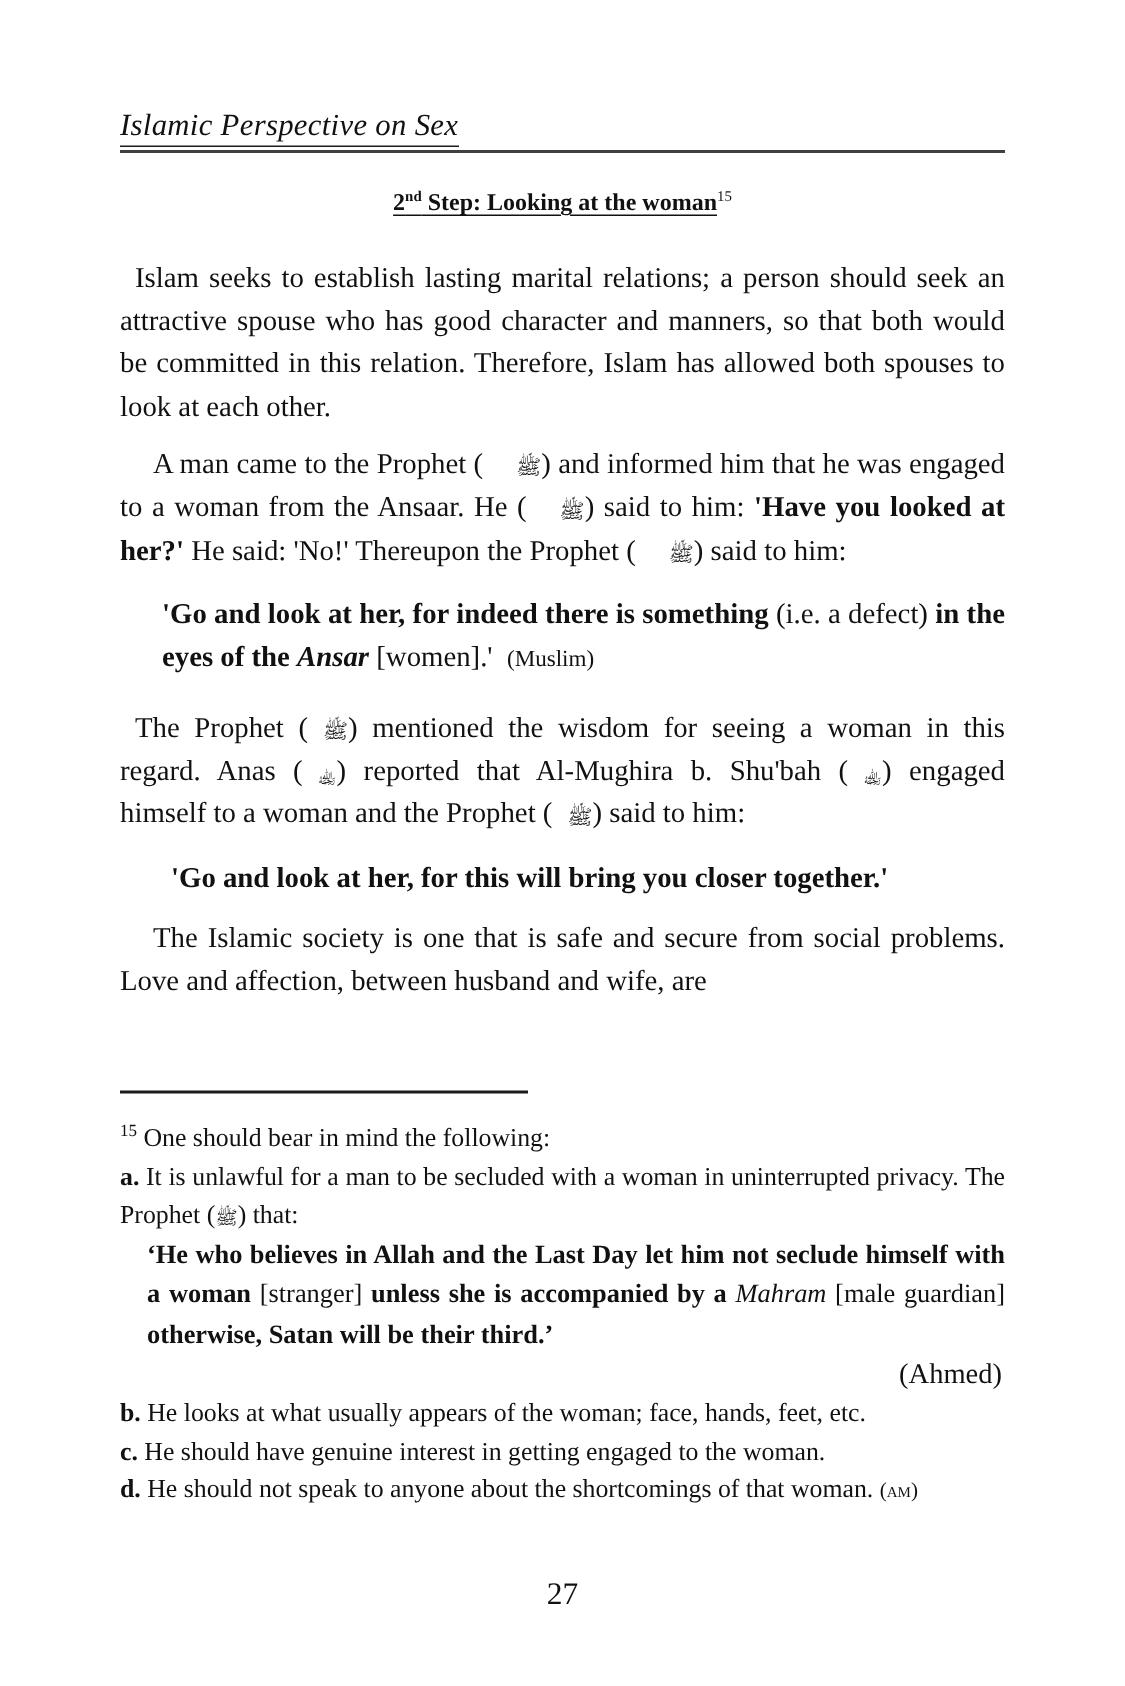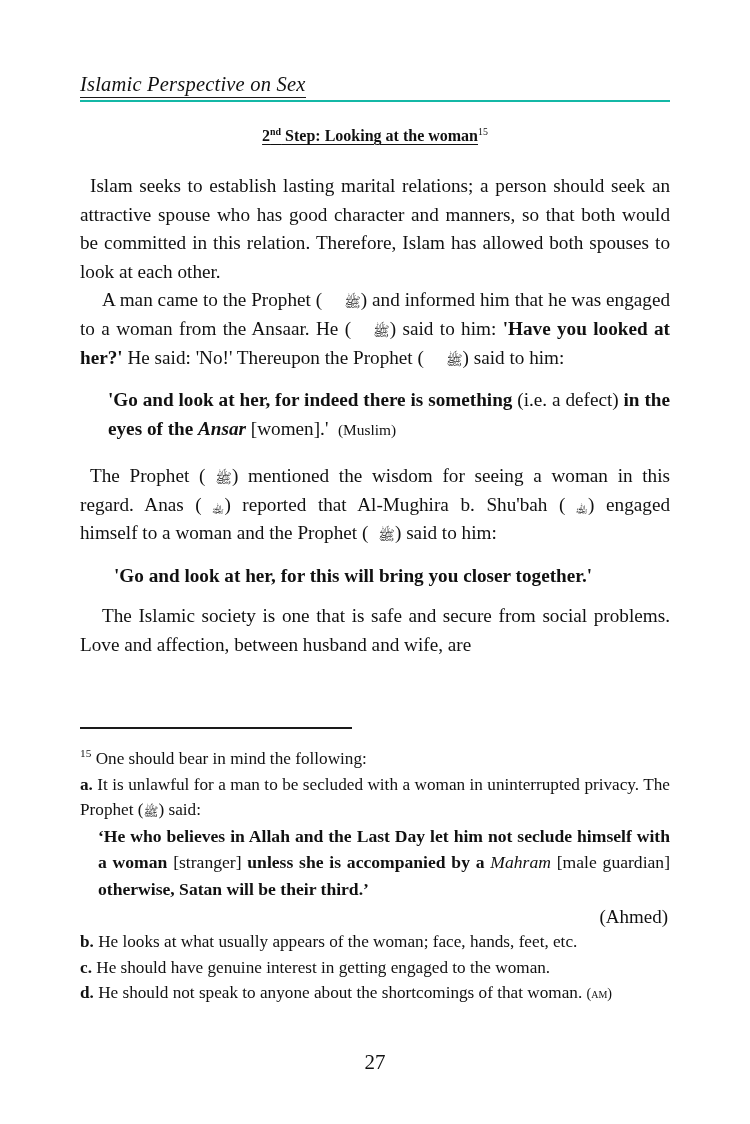--- a/index.html
+++ b/index.html
@@ -23,21 +23,21 @@
     height: 1124px;
     box-sizing: border-box;
   }
 
   
   .running-header {
     position: absolute;
     left: 80px;
     top: 74px;
     width: 590px;
-    border-bottom: 2px solid #14b8a6;
+    border-bottom: 2px solid #404040;
     padding-bottom: 2px;
   }
   .running-header .ht {
     font-style: italic;
     font-size: 20.5px;
     letter-spacing: 0.2px;
     line-height: 1.05;
     display: inline-block;
     border-bottom: 1px solid #1a1a1a;
     padding-bottom: 1px;
@@ -82,21 +82,21 @@
   p.para {
     margin: 0 0 0 0;
     text-align: justify;
     text-justify: inter-word;
     font-size: 19.2px;
     line-height: 28.6px;
     hyphens: none;
   }
   p.para.first-flush { text-indent: 10px; }
   p.para.indent { text-indent: 22px; }
-  p.para + p.para { }
+  p.para + p.para { margin-top: 10px; }
 
   
   .quote {
     margin: 14px 0 0 0;
     padding-left: 28px;
     padding-right: 0px;
     font-size: 19.2px;
     line-height: 28.4px;
     text-align: justify;
   }
@@ -233,21 +233,21 @@
     <p class="para indent"><span>The Islamic society is one that is safe and secure from social problems. Love and affection, between husband and wife, are</span></p>
 
   </div>
 
   <div class="footnote-rule"></div>
 
   <div class="footnotes">
 
     <p class="fn-line nojust"><sup class="num">15</sup><span> One should bear in mind the following:</span></p>
 
-    <p class="fn-line"><span class="lbl">a.</span><span> It is unlawful for a man to be secluded with a woman in uninterrupted privacy. The Prophet (</span><span class="hon">ﷺ</span><span>) said:</span></p>
+    <p class="fn-line"><span class="lbl">a.</span><span> It is unlawful for a man to be secluded with a woman in uninterrupted privacy. The Prophet (</span><span class="hon">ﷺ</span><span>) that:</span></p>
 
     <div class="fn-quote"><span class="bold">‘He who believes in Allah and the Last Day let him not seclude himself with a woman</span><span class="reg"> [stranger]</span><span class="bold"> unless she is accompanied by a </span><span class="ital">Mahram</span><span class="reg"> [male guardian]</span><span class="bold"> otherwise, Satan will be their third.’</span></div>
 
     <div class="fn-attrib-right">(Ahmed)</div>
 
     <p class="fn-line"><span class="lbl">b.</span><span> He looks at what usually appears of the woman; face, hands, feet, etc.</span></p>
 
     <p class="fn-line nojust"><span class="lbl">c.</span><span> He should have genuine interest in getting engaged to the woman.</span></p>
 
     <p class="fn-line"><span class="lbl">d.</span><span> He should not speak to anyone about the shortcomings of that woman. </span><span class="smallcaps">(AM)</span></p>

